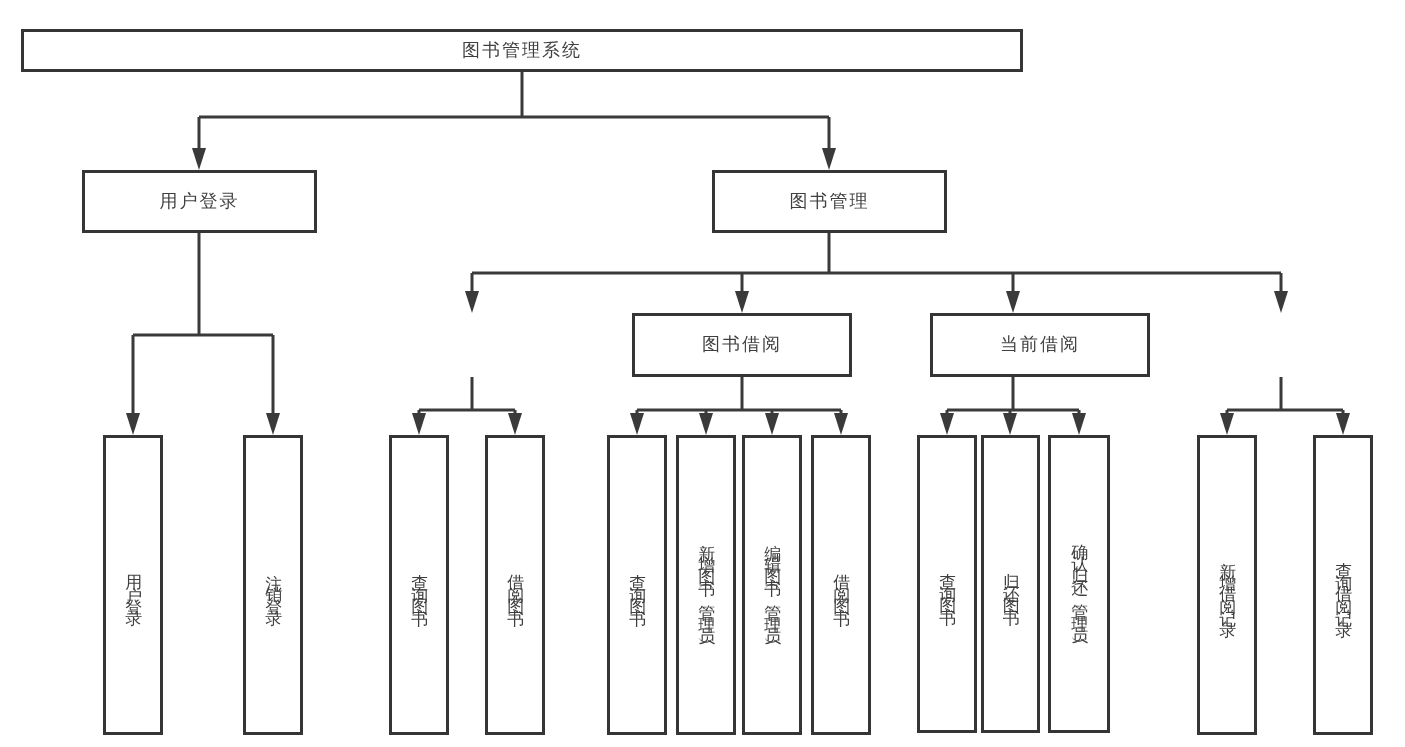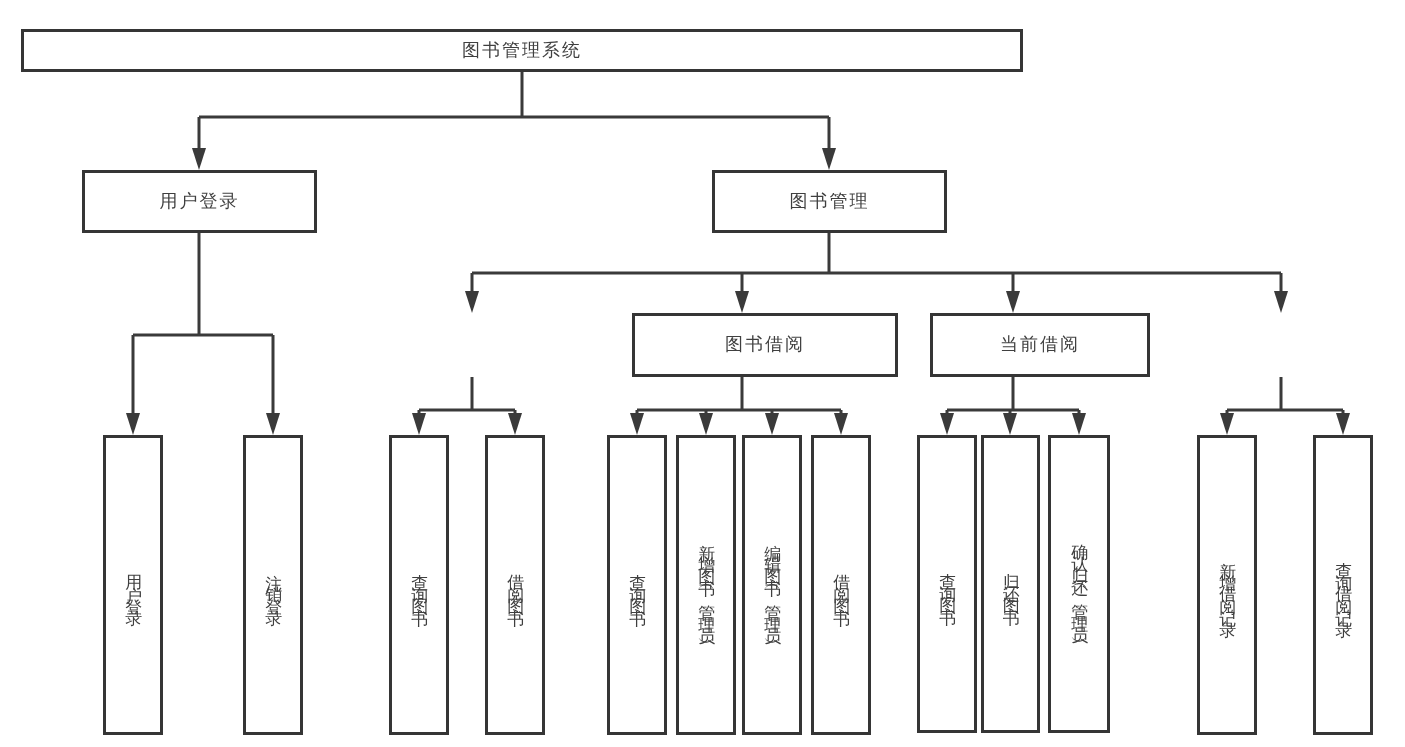--- a/index.html
+++ b/index.html
@@ -78,21 +78,21 @@
       <polygon class="arrow" points="1220,413 1234,413 1227,435"></polygon>
       <polygon class="arrow" points="1336,413 1350,413 1343,435"></polygon>
     </g>
   </svg>
 
   <div class="node h" style="left:21px;top:29px;width:1002px;height:43px">图书管理系统</div>
 
   <div class="node h" style="left:82px;top:170px;width:235px;height:63px">用户登录</div>
   <div class="node h" style="left:712px;top:170px;width:235px;height:63px">图书管理</div>
 
-  <div class="node h" style="left:632px;top:313px;width:266px;height:64px">图书借阅</div>
+  <div class="node h" style="left:632px;top:313px;width:220px;height:64px">图书借阅</div>
   <div class="node h" style="left:930px;top:313px;width:220px;height:64px">当前借阅</div>
 
   <div class="node v" style="left:103px;top:435px;width:60px;height:300px">用户登录</div>
   <div class="node v" style="left:243px;top:435px;width:60px;height:300px">注销登录</div>
 
   <div class="node v" style="left:389px;top:435px;width:60px;height:300px">查询图书</div>
   <div class="node v" style="left:485px;top:435px;width:60px;height:300px">借阅图书</div>
 
   <div class="node v" style="left:607px;top:435px;width:60px;height:300px">查询图书</div>
   <div class="node v" style="left:676px;top:435px;width:60px;height:300px">新增图书（管理员）</div>

